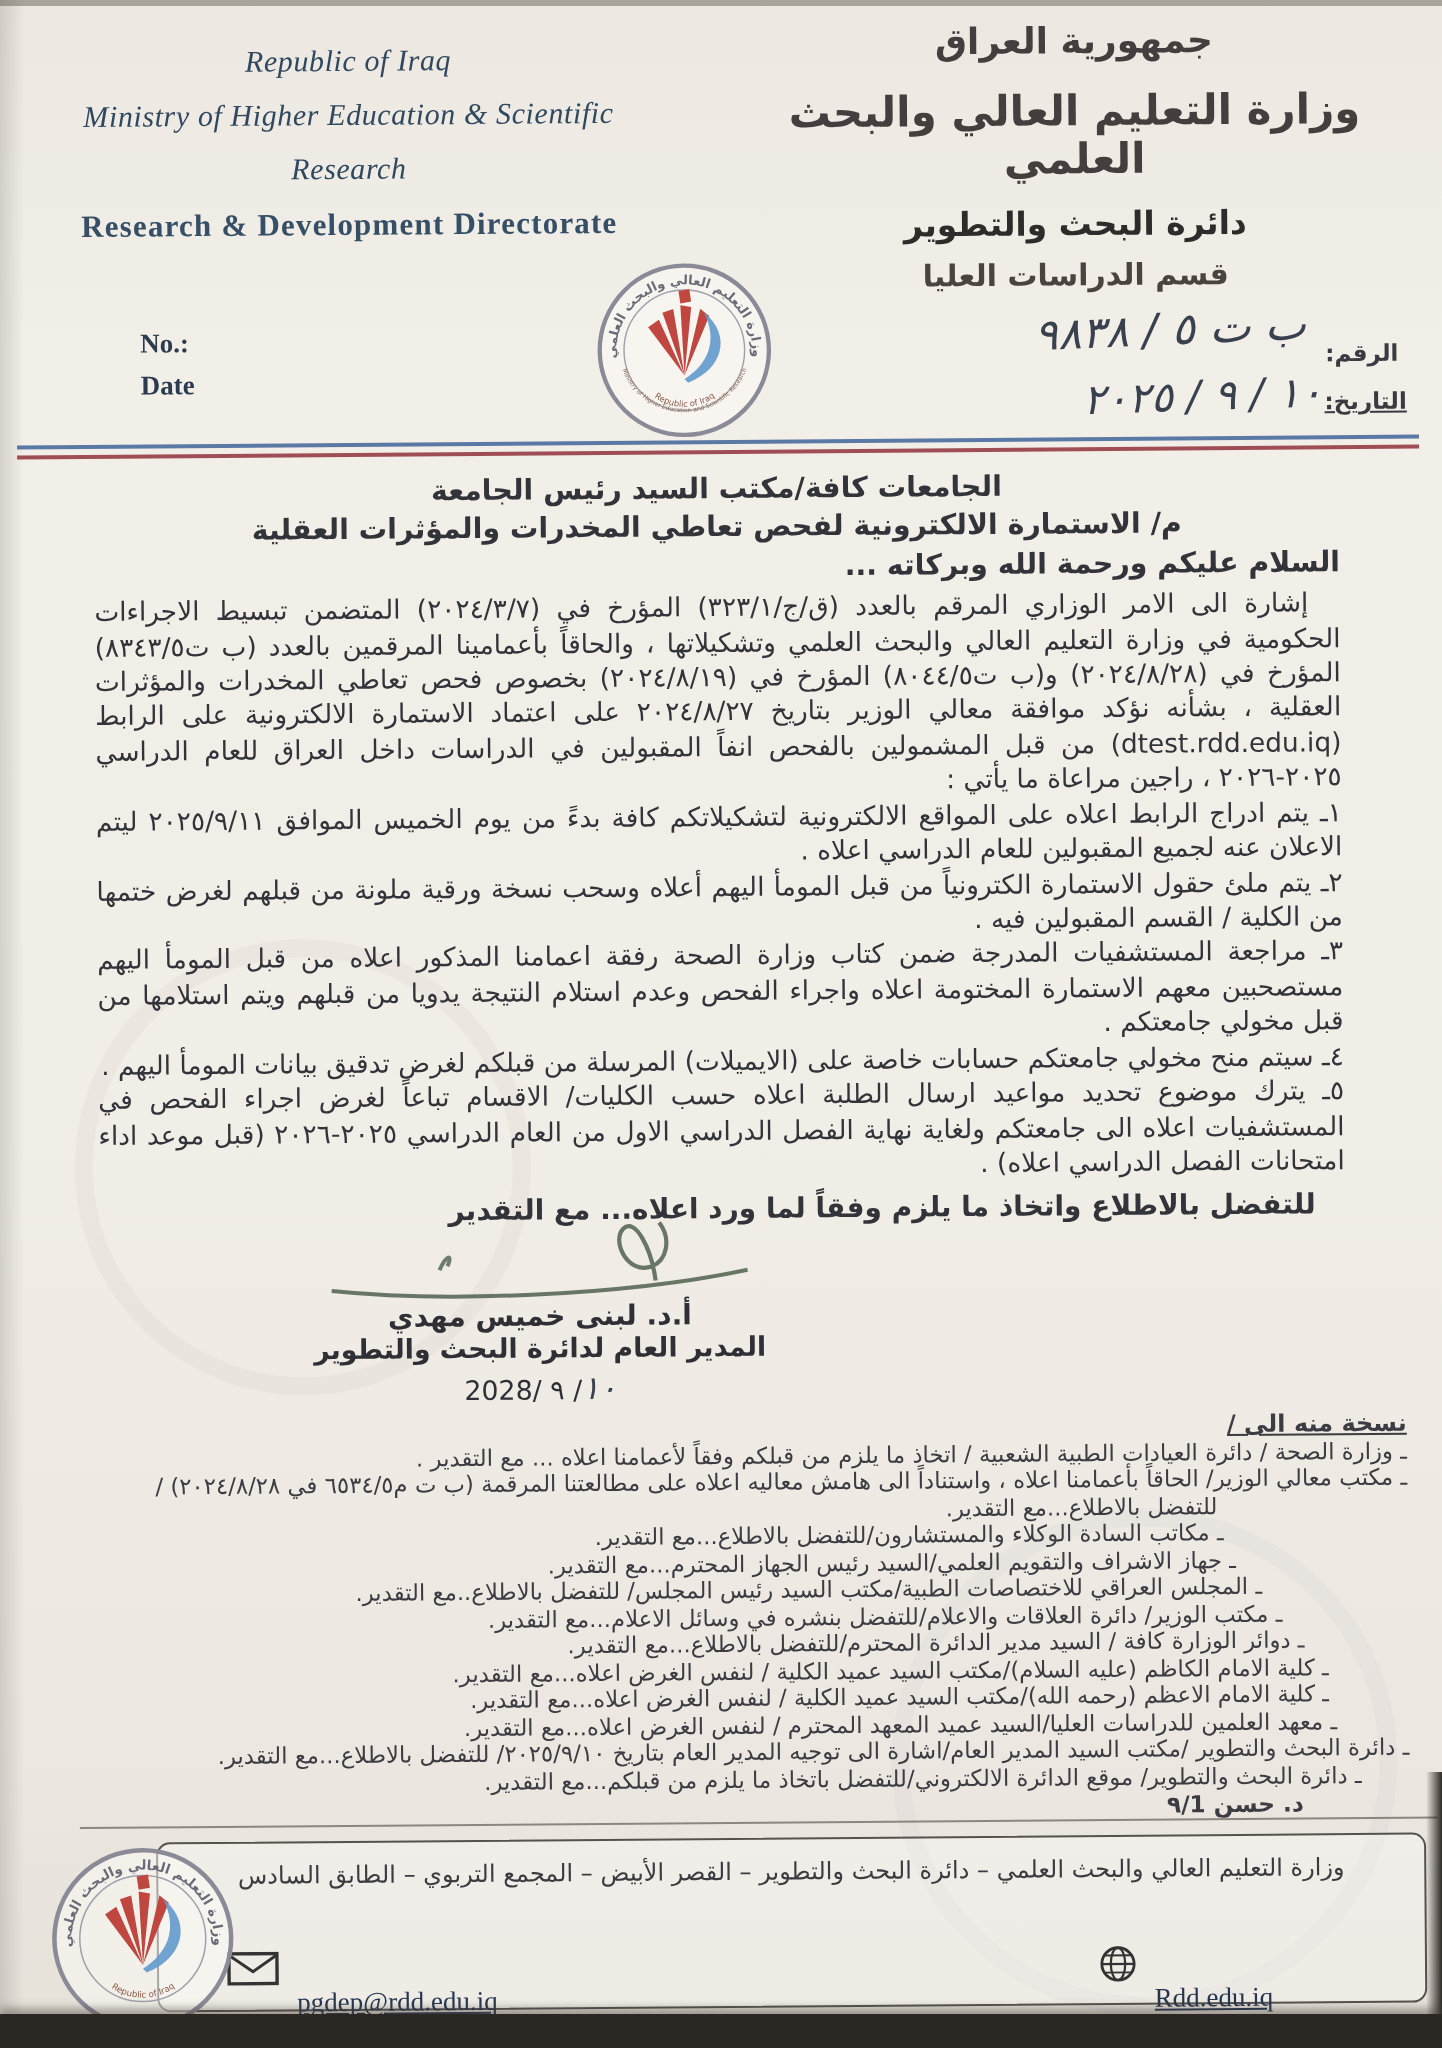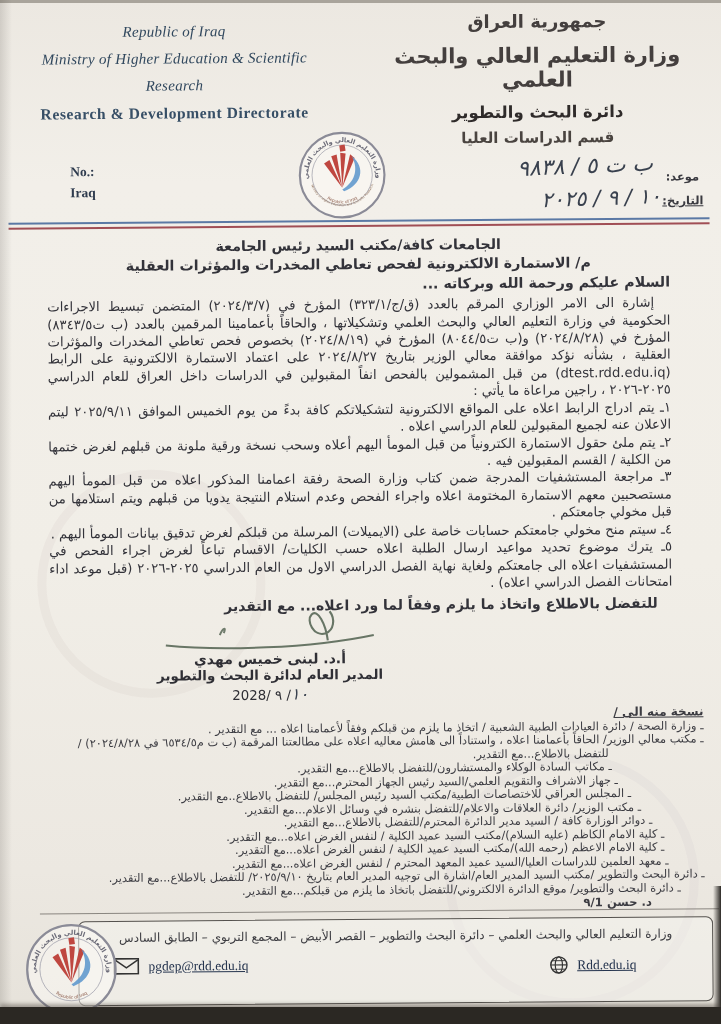--- a/index.html
+++ b/index.html
@@ -71,21 +71,21 @@
   .cc-list .cc-line:nth-child(10){margin-right:40px;}
   .cc-list .cc-line:nth-child(11){margin-right:36px;}
   .cc-list .cc-line:nth-child(13){margin-right:24px;}
   .note{position:absolute;right:73px;top:897px;direction:rtl;font-size:11.6px;font-weight:600;color:#3c3c42;}
 
   
   .preline{position:absolute;left:36px;right:6px;top:911px;border-top:1px solid #8a8680;}
   .fbox{position:absolute;left:74px;right:12px;top:919px;height:83px;border:1.4px solid #55524e;border-radius:7px;background:rgba(252,251,248,.35);}
   .f-address{direction:rtl;text-align:center;font-size:12px;color:#3b3b40;margin-top:9px;padding:0 14px;}
   .contact{position:absolute;display:flex;align-items:center;gap:9px;font-family:"Liberation Serif",serif;font-size:13.5px;color:#26354f;}
-  .contact .txt{text-decoration:underline;}
+  .contact .txt{text-decoration:underline;margin-top:36px;}
   .c-email{left:34px;top:36px;}
   .c-web{right:76px;top:37px;}
   .fseal{position:absolute;left:20px;top:920px;width:94px;height:94px;}
 </style>
 </head>
 <body>
 
 <div class="page">
   <div class="top-edge"></div>
   <div class="tilt">
@@ -94,30 +94,30 @@
     <div class="wm wm2"></div>
 
     <div class="hdr-left">
       <div class="it">Republic of Iraq</div>
       <div class="it">Ministry of Higher Education &amp; Scientific</div>
       <div class="it">Research</div>
       <div class="dir">Research &amp; Development Directorate</div>
     </div>
     <div class="no-date">
       <div>No.:</div>
-      <div>Iraq</div>
+      <div>Date</div>
     </div>
 
     <div class="hdr-right">
       <div class="hr-country">جمهورية العراق</div>
       <div class="hr-ministry">وزارة التعليم العالي والبحث العلمي</div>
       <div class="hr-dir">دائرة البحث والتطوير</div>
       <div class="hr-dept">قسم الدراسات العليا</div>
     </div>
-    <div class="lbl lbl-ref">موعد:</div>
+    <div class="lbl lbl-ref">الرقم:</div>
     <div class="hand hand-ref">ب ت ٥ / ٩٨٣٨</div>
     <div class="lbl lbl-date">التاريخ:</div>
     <div class="hand hand-date">١٠ / ٩ / ٢٠٢٥</div>
 
     <svg class="seal-top" viewBox="0 0 100 100">
       <defs>
         <path id="arcTop" d="M 13,60 A 38,38 0 1 1 87,60" fill="none"></path>
         <path id="arcRep" d="M 22,60 A 29,29 0 0 0 78,60" fill="none"></path>
         <path id="arcMin" d="M 14,56 A 37,37 0 0 0 86,56" fill="none"></path>
         <g id="sealArt">

